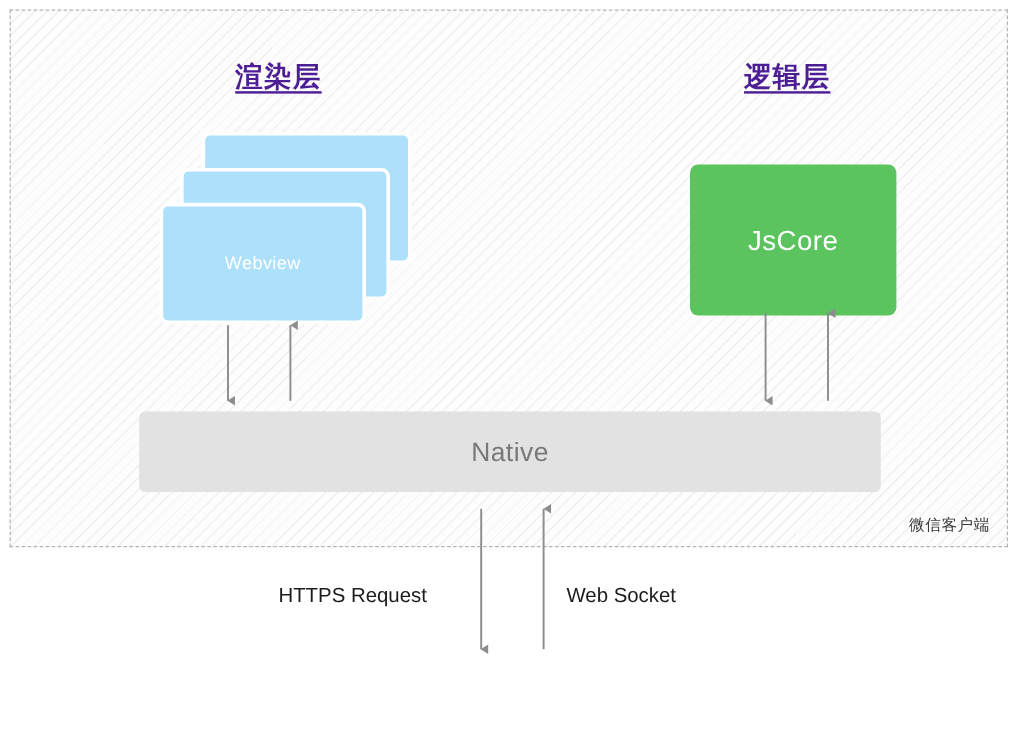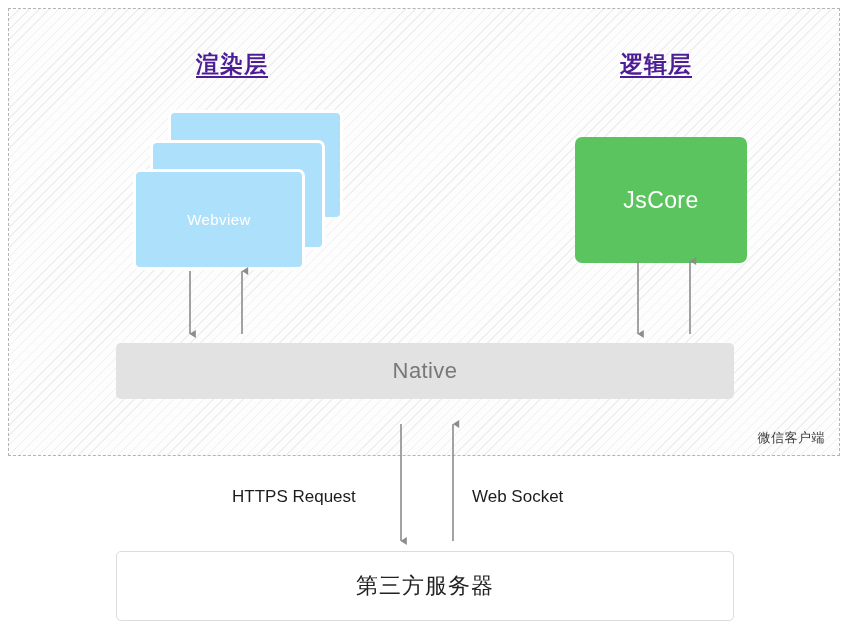--- a/index.html
+++ b/index.html
@@ -99,21 +99,21 @@
   #jscore .jscore-label {
     font-size: 23px;
     color: #ffffff;
     letter-spacing: 0.4px;
   }
 
   
   #native {
     position: absolute;
     left: 116px; top: 343px;
-    width: 618px; height: 56px;
+    width: 618px; height: 67px;
     background: #e2e2e2;
     border-radius: 5px;
     display: flex; align-items: center; justify-content: center;
   }
   #native .native-label {
     font-size: 22px;
     color: #787878;
     letter-spacing: 0.4px;
   }
 
@@ -172,23 +172,20 @@
   </div>
 
   <div id="jscore">
     <span class="jscore-label">JsCore</span>
   </div>
 
   <div id="native">
     <span class="native-label">Native</span>
   </div>
 
-  <div id="server">
-    <span class="server-label">第三方服务器</span>
-  </div>
 
   <svg id="arrows" viewBox="0 0 848 628" xmlns="http://www.w3.org/2000/svg">
     <defs>
       <marker id="arrowhead-down" markerWidth="9" markerHeight="9" refX="4.5" refY="8" orient="auto" markerUnits="userSpaceOnUse">
         <path d="M0.6,2.2 L4.5,8.4 L8.4,2.2 Z" fill="#8c8c8c"></path>
       </marker>
       <marker id="arrowhead-up" markerWidth="9" markerHeight="9" refX="4.5" refY="1" orient="auto" markerUnits="userSpaceOnUse">
         <path d="M0.6,7.2 L4.5,1.0 L8.4,7.2 Z" fill="#8c8c8c"></path>
       </marker>
     </defs>

